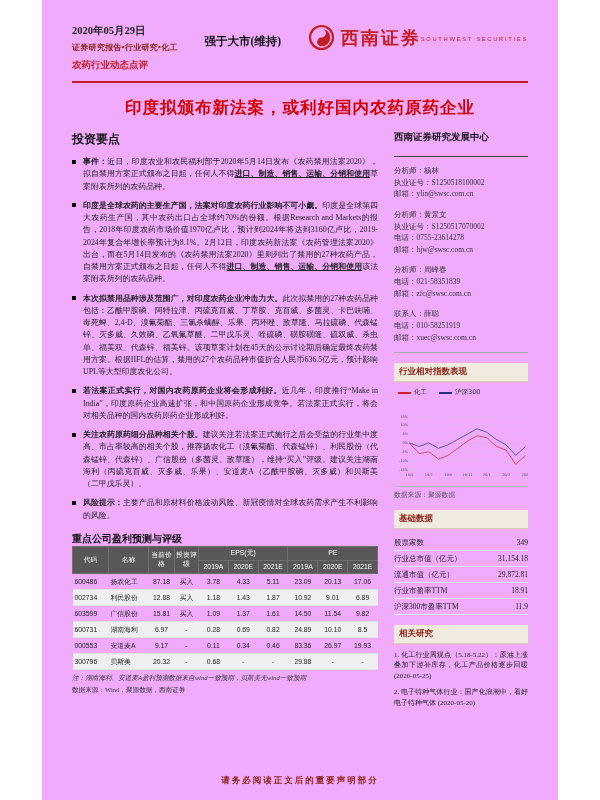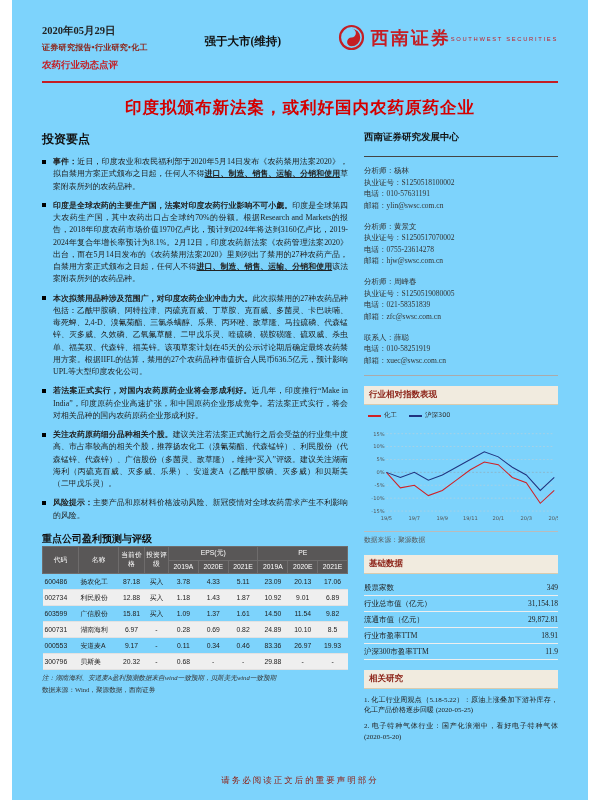--- a/index.html
+++ b/index.html
@@ -1,17 +1,17 @@
 <!DOCTYPE html>
 <html><head>
 <meta charset="utf-8">
 <style>
   *{box-sizing:border-box;margin:0;padding:0}
   html,body{background:#ffffff}
-  .page{width:576px;height:800px;margin:0 auto;background:#7dd3fc;position:relative;
+  .page{width:516px;height:800px;margin:0 auto;background:#f0abfc;position:relative;
         font-family:"Liberation Serif","DejaVu Serif",serif;color:#1a1a1a;overflow:hidden}
   .inner{padding:24px 30px 0 30px}
 
   
   .hdr{display:flex;justify-content:space-between;align-items:flex-start}
   .hdr-date{font-size:10.5px;font-weight:bold;color:#222}
   .hdr-sub{font-size:8px;color:#8c2318;font-weight:bold;margin-top:4px;letter-spacing:.3px}
   .hdr-cat{font-size:9.5px;color:#c41e24;font-weight:bold;margin-top:6px}
   .hdr-rating{font-size:11.5px;font-weight:bold;margin-top:10px;color:#111}
   .logo{display:flex;flex-direction:row;align-items:center}
@@ -48,32 +48,32 @@
 
   
   .sb-center{font-size:9.5px;font-weight:bold;border-bottom:1.5px solid #444;padding-bottom:12px;
              margin-bottom:8px;color:#111}
   .analyst{margin-bottom:9px}
   .a-line{font-size:7.5px;line-height:1.55;color:#333}
   .sb-div{border:none;border-top:1px solid #aaa;margin:8px 0 10px}
   .sb-sec{font-size:8.5px;font-weight:bold;color:#8c2318;background:#f1ebdf;padding:3px 5px;
           border-bottom:1px solid #d9cbae;margin-bottom:6px}
   .legend{display:flex;gap:12px;align-items:flex-end;font-size:6.5px;color:#333;
-          font-family:"DejaVu Sans",sans-serif;margin:1px 0 9px 4px}
+          font-family:"DejaVu Sans",sans-serif;margin:1px 0 16px 4px}
   .lg-item{display:inline-flex;align-items:center}
   .sw{display:inline-block;width:13px;height:2px;margin-right:3px}
   .chart-wrap{width:100%}
   .src{font-size:6.8px;color:#555;margin-top:4px;border-top:1px solid #bbb;padding-top:3px}
   .bd-rows{margin-bottom:2px}
   .bd-row{display:flex;justify-content:space-between;font-size:7.5px;line-height:2.0;
           border-bottom:0.5px solid #eee;color:#222}
   .rel-item{font-size:7px;line-height:1.55;margin-bottom:5px;color:#222;text-align:justify}
 
   .footer{position:absolute;bottom:13px;left:0;right:0;text-align:center;font-size:8.5px;
-          color:#8c2318;letter-spacing:2px;font-weight:normal}
+          color:#8c2318;letter-spacing:2px;font-weight:bold}
 </style>
 </head>
 <body>
 
 <div class="page">
   <div class="inner">
 
     <div class="hdr">
       <div>
         <div class="hdr-date">2020年05月29日</div>
@@ -209,32 +209,30 @@
         <div class="tbl-note">注：湖南海利、安道麦A盈利预测数据来自wind一致预期，贝斯美无wind一致预期</div>
         <div class="tbl-src">数据来源：Wind，聚源数据，西南证券</div>
       </div>
 
       <div class="col-right">
         <div class="sb-center">西南证券研究发展中心</div>
         <div id="analysts">
             <div class="analyst">
               <div class="a-line">分析师：杨林</div>
               <div class="a-line">执业证号：S1250518100002</div>
-              <div class="a-line">电话：010-57631191</div>
               <div class="a-line">邮箱：ylin@swsc.com.cn</div>
             </div>
             <div class="analyst">
               <div class="a-line">分析师：黄景文</div>
               <div class="a-line">执业证号：S1250517070002</div>
               <div class="a-line">电话：0755-23614278</div>
               <div class="a-line">邮箱：hjw@swsc.com.cn</div>
             </div>
             <div class="analyst">
               <div class="a-line">分析师：周峰春</div>
-              <div class="a-line">执业证号：S1250519080005</div>
               <div class="a-line">电话：021-58351839</div>
               <div class="a-line">邮箱：zfc@swsc.com.cn</div>
             </div>
             <div class="analyst">
               <div class="a-line">联系人：薛聪</div>
               <div class="a-line">电话：010-58251919</div>
               <div class="a-line">邮箱：xuec@swsc.com.cn</div>
             </div>
           </div>
         <hr class="sb-div">

